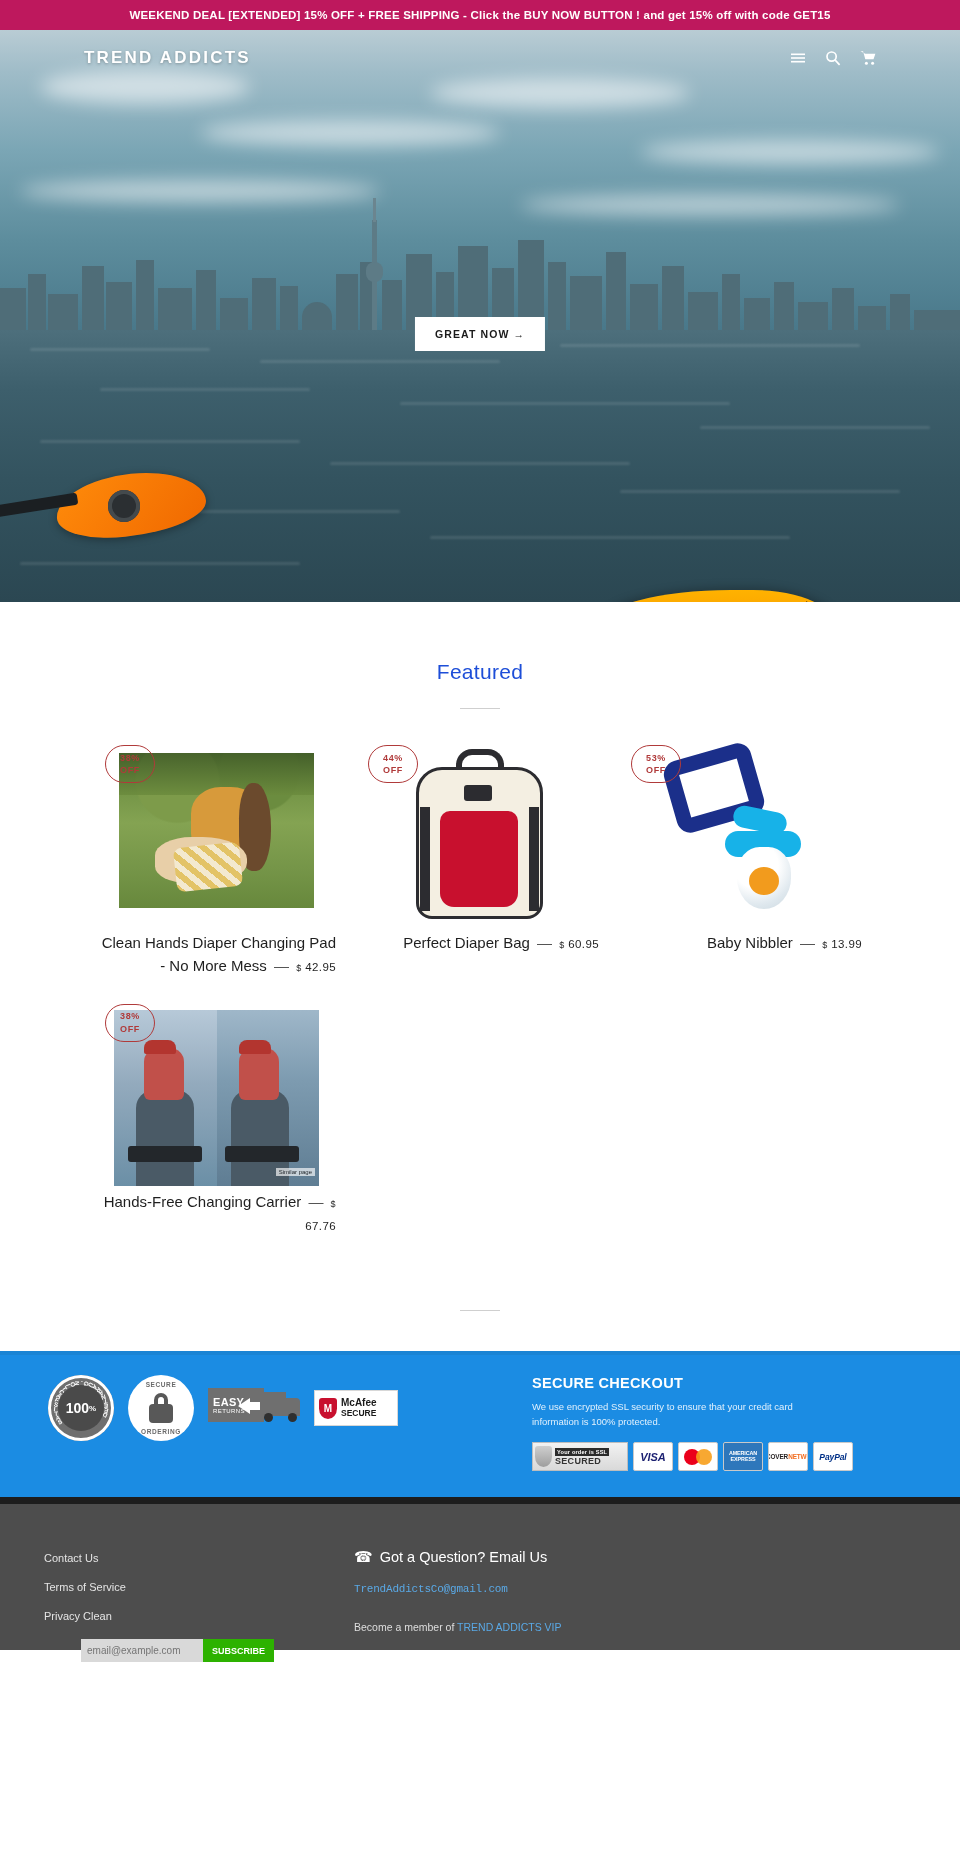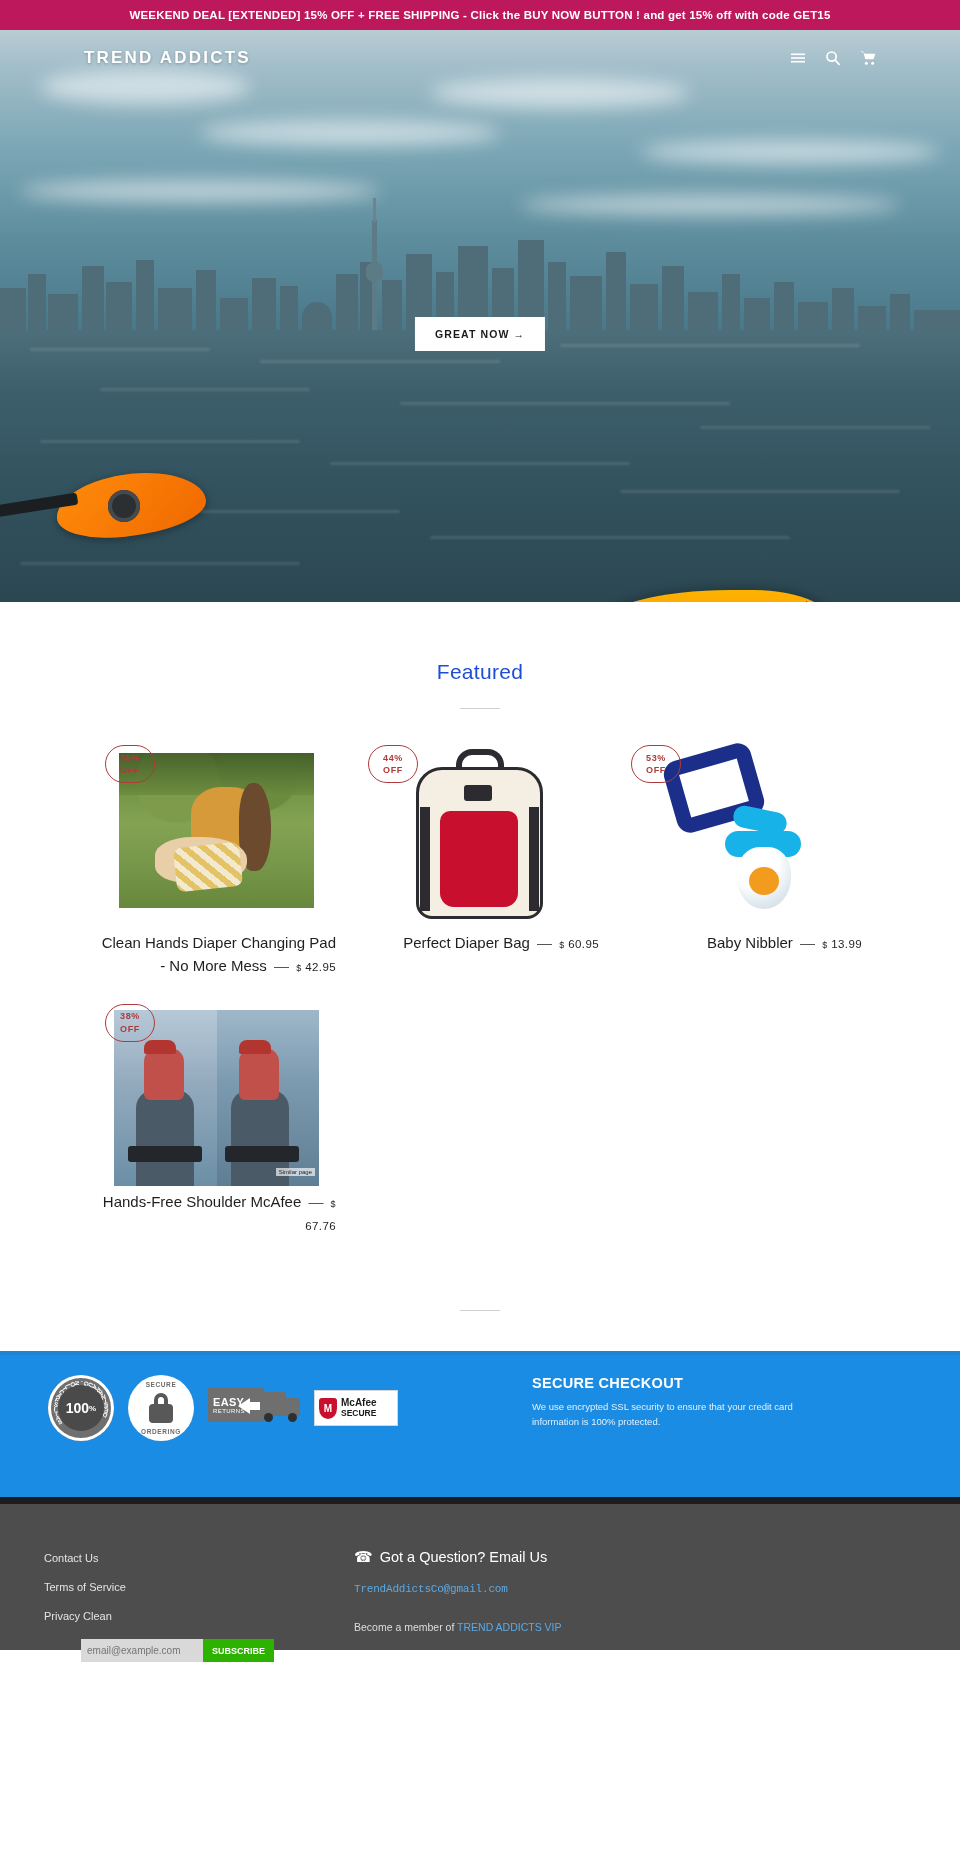--- a/index.html
+++ b/index.html
@@ -806,21 +806,21 @@
           <div class="carrier-half b">
             <div class="c-dad" style="left:14px;"></div>
               <div class="c-kid" style="left:22px;"></div>
             <div class="c-cap" style="left:22px;"></div>
               <div class="c-belt" style="left:8px;"></div>
             <div class="c-tagline">Similar page</div>
           </div>
         </div>
       </div>
       <div class="ptitle">
-        <span>Hands-Free Shoulder McAfee</span>
+        <span>Hands-Free Changing Carrier</span>
         <span class="dash">—</span>
         <span class="price"><span class="cur">$</span> <span>67.76</span></span>
       </div>
     </div>
 
   </div>
   <div class="bottom-rule"></div>
 </div>
 
 <div class="reasons">
@@ -890,20 +890,40 @@
           <i>SECURE</i>
         </div>
       </div>
 
     </div>
   </div>
 
   <div class="reasons-right">
     <h3>SECURE CHECKOUT</h3>
     <p>We use encrypted SSL security to ensure that your credit card information is 100% protected.</p>
+    <div class="pay-row">
+      <div class="ssl-badge">
+        <div class="ssl-shield"></div>
+        <div class="ssl-lines">
+          <b>Your order is SSL</b>
+          <i>SECURED</i>
+        </div>
+      </div>
+      <div class="pay visa">VISA</div>
+      <div class="pay mc">
+          <span class="c1"></span>
+          <span class="c2"></span>
+        </div>
+      <div class="pay amex">AMERICAN EXPRESS</div>
+      <div class="pay disc">
+          <span>DISCOVER</span>
+          <em>NETWORK</em>
+        </div>
+      <div class="pay pp">PayPal</div>
+    </div>
   </div>
 </div>
 
 <div class="footer">
 
   <div class="fcol2">
     <a>Contact Us</a>
     <a>Terms of Service</a>
     <a>Privacy Clean</a>
     <div class="newsletter">

